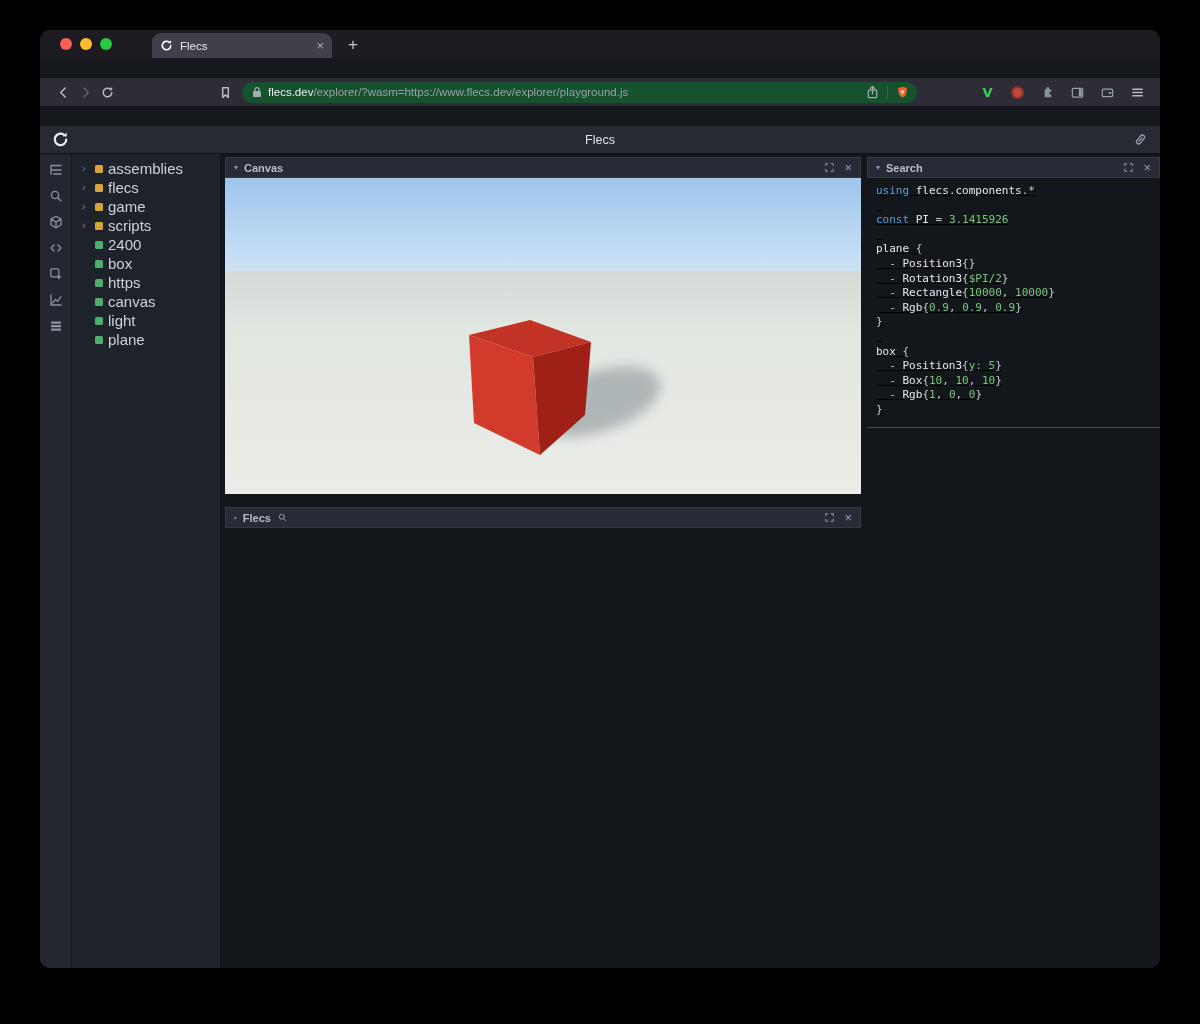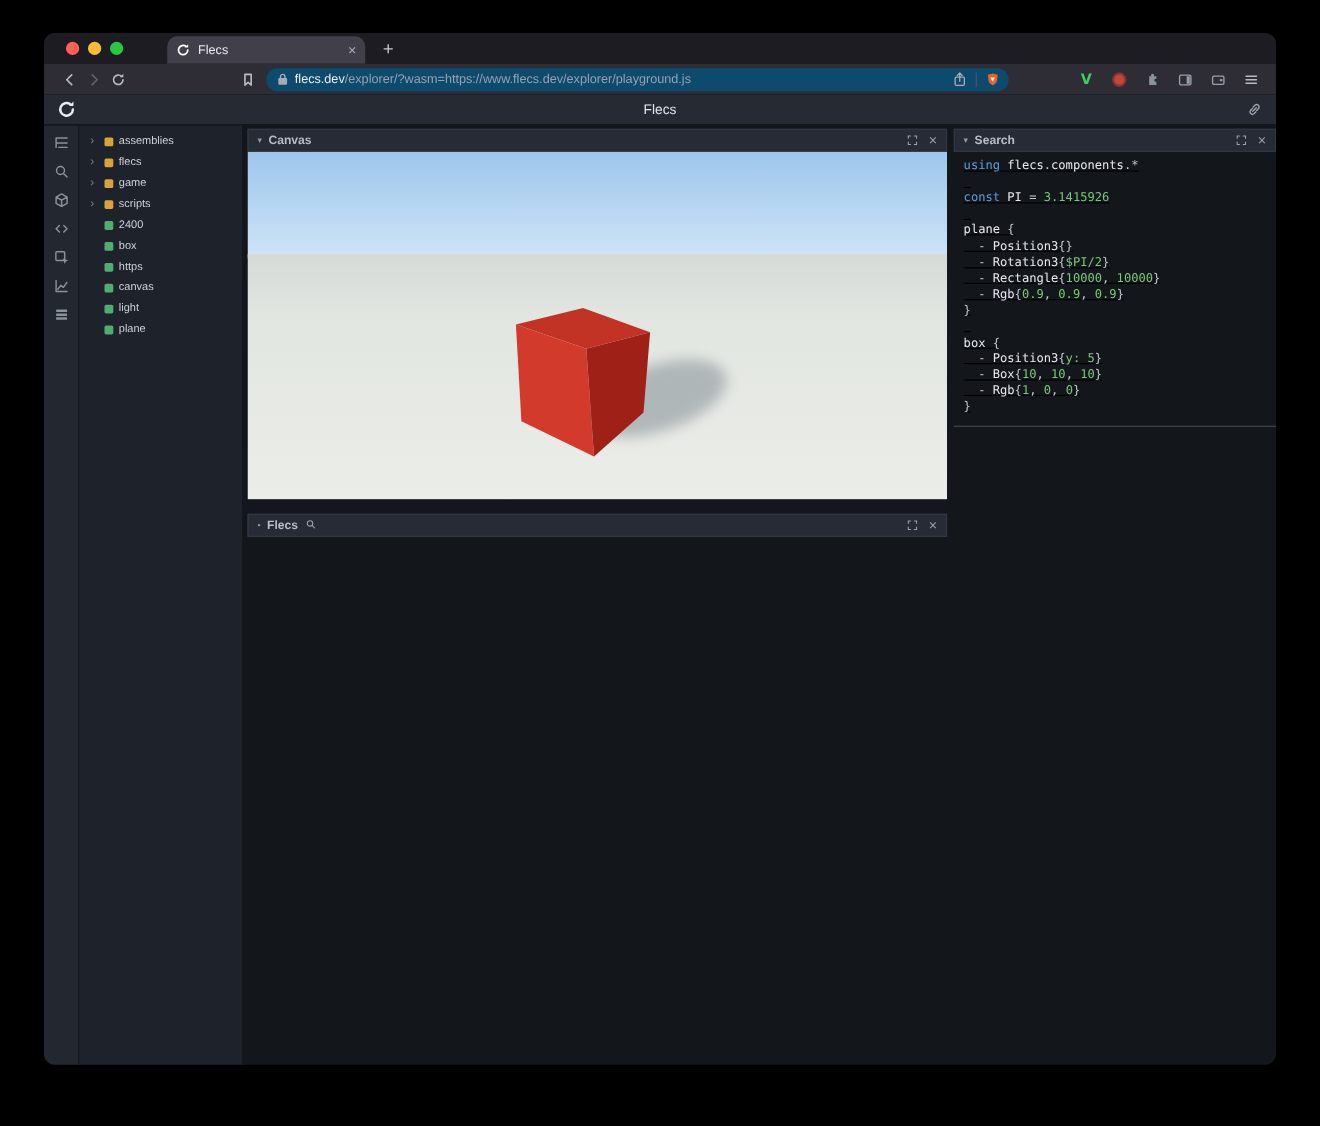--- a/index.html
+++ b/index.html
@@ -1,41 +1,41 @@
 <!DOCTYPE html>
 <html style="--module-icon: #d9a33c; --entity-icon: #4fae6e; --code-keyword: #5aa0d8; --code-value: #79c879; --code-text: #e6e9ed; --code-punct: #c3c9d1; --cube-red-light: #d23b2c; --cube-red-dark: #9e2016; --cube-red-top: #c23325; --brave-orange: #e8622c; --v-icon-green: #3ecf5e;"><head>
 <meta charset="utf-8">
 <style>
   * { box-sizing: border-box; margin: 0; padding: 0; }
   html,body { width:1200px; height:1024px; background:#000; font-family:"Liberation Sans", sans-serif; overflow:hidden; }
 
   .window {
     position:absolute; left:40px; top:30px; width:1120px; height:938px;
     border-radius:10px; overflow:hidden; background:#15181d;
-    display:flex; flex-direction:column;
+    display:flex; flex-direction:column;gap:20px;
   }
 
   
   .tabbar { height:28px; background:#1d1c23; display:flex; align-items:flex-end; flex:none; }
   .traffic { display:flex; align-items:center; gap:8px; padding:0 14px 0 20px; height:28px; }
   .dot { width:12px; height:12px; border-radius:50%; }
   .dot.red { background:#ff5f57; } .dot.yellow { background:#febc2e; } .dot.green { background:#28c840; }
   .tab { width:180px; height:25px; background:#413f49; border-radius:9px 9px 0 0; display:flex; align-items:center; gap:7px; padding:0 8px; margin-left:26px; }
   .tab .favicon { width:13px; height:13px; flex:none; }
   .tab-title { font-size:11.5px; color:#e9ebef; flex:1; }
   .tab-close { color:#a9acb4; font-size:13px; line-height:1; cursor:default; }
   .newtab { color:#c3c6cd; font-size:17px; margin:0 0 3px 10px; padding:0 6px; }
 
   .toolbar { height:28px; background:#2e2d35; display:flex; align-items:center; padding:0 12px; flex:none; }
   .navbtn { width:22px; height:22px; display:flex; align-items:center; justify-content:center; flex:none; }
   .navbtn svg { width:15px; height:15px; }
   .nav-stroke { stroke:#b8bac1; stroke-width:1.6; fill:none; stroke-linecap:round; stroke-linejoin:round; }
   .dim { opacity:.38; }
   .bm-spacer { width:96px; }
-  .urlbar { flex:1; height:21px; background:#0c4a6e; border-radius:11px; display:flex; align-items:center; padding:0 8px 0 10px; margin:0 60px 0 6px; min-width:0; }
+  .urlbar { flex:1; height:21px; background:#14532d; border-radius:11px; display:flex; align-items:center; padding:0 8px 0 10px; margin:0 60px 0 6px; min-width:0; }
   .urlbar .lock { flex:none; margin-right:6px; }
   .url-text { font-size:11.5px; white-space:nowrap; overflow:hidden; flex:1; min-width:0; }
   .url-domain { color:#eceef2; }
   .url-path { color:#9ba0ab; }
   .url-actions { display:flex; align-items:center; gap:8px; flex:none; margin-left:8px; }
   .vsep { width:1px; height:13px; background:#56555f; }
   .ext-cluster { display:flex; align-items:center; gap:9px; flex:none; }
   .extbtn { width:21px; height:21px; display:flex; align-items:center; justify-content:center; }
   .v-badge { font-size:13px; font-weight:bold; color:var(--v-icon-green,#3ecf5e); font-family:"DejaVu Sans", sans-serif; }
   .red-orb { width:13px; height:13px; border-radius:50%; background:#c0483a; border:2px solid #8f342b; }
@@ -53,21 +53,21 @@
   .stripbtn svg { width:16px; height:16px; }
   .strip-stroke { stroke:#8a929e; stroke-width:1.3; fill:none; stroke-linecap:round; stroke-linejoin:round; }
   .strip-fill { fill:#8a929e; }
 
   .treepanel { width:148px; background:#1e222a; padding-top:5px; flex:none; overflow:hidden; }
   .tree-item { display:flex; align-items:center; height:19px; padding-left:10px; gap:5px; }
   .tree-item .chev { width:8px; color:#7a8290; font-size:11px; line-height:1; flex:none; }
   .tree-item .sq { width:8px; height:8px; border-radius:1.5px; flex:none; }
   .tree-item .sq.module { background:var(--module-icon,#d9a33c); }
   .tree-item .sq.entity { background:var(--entity-icon,#4fae6e); }
-  .tree-item .lbl { font-size:10px; color:#ccd2da; }
+  .tree-item .lbl { font-size:15px; color:#ccd2da; }
 
   .content { flex:1; min-width:0; padding:3px 0 0 5px; display:flex; gap:6px; }
   .leftcol { width:636px; flex:none; display:flex; flex-direction:column; }
   .rightcol { flex:1; min-width:0; display:flex; flex-direction:column; }
 
   .panel-header { height:21px; background:#262b35; border:1px solid #333a46; display:flex; align-items:center; padding:0 8px; gap:6px; flex:none; }
   .panel-chev { color:#8f97a3; font-size:8px; line-height:1; }
   .panel-title { font-size:11px; font-weight:bold; color:#b8bec8; flex:1; }
   .ph-actions { display:flex; align-items:center; gap:9px; }
   .ph-actions svg { width:11px; height:11px; }

